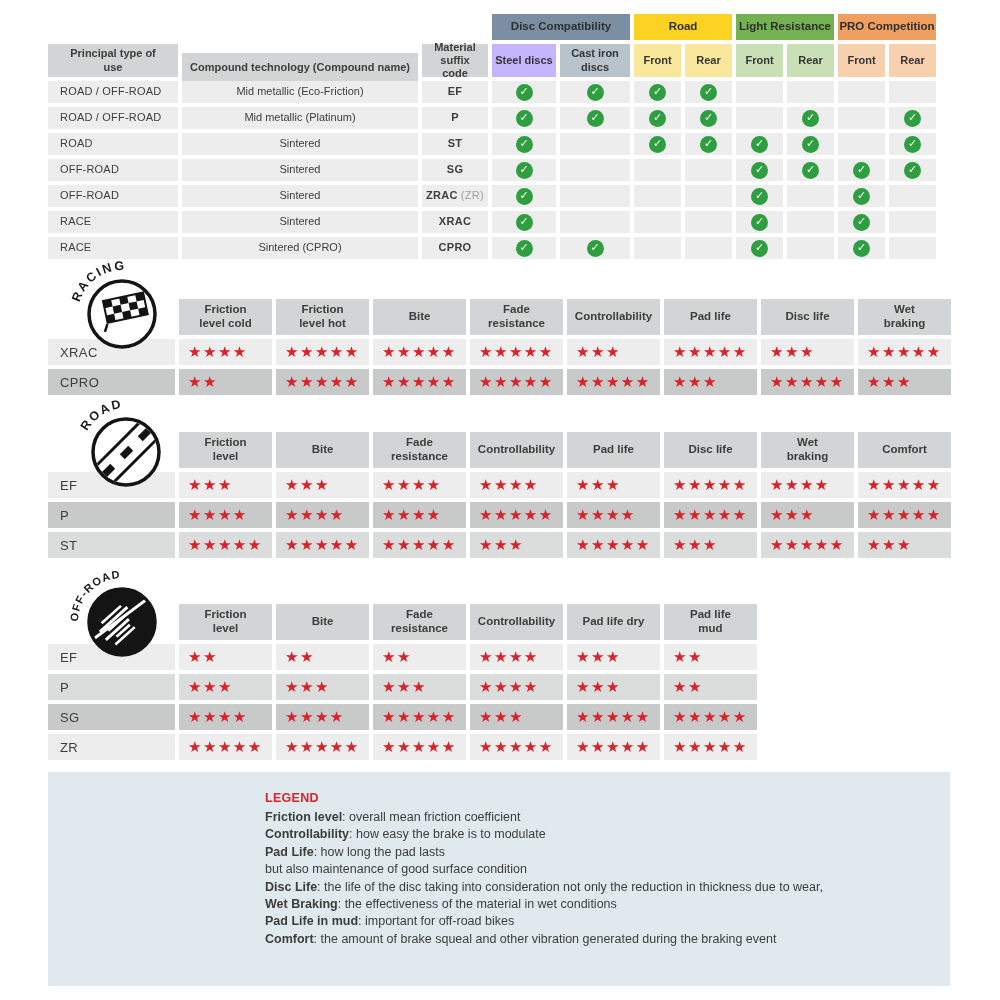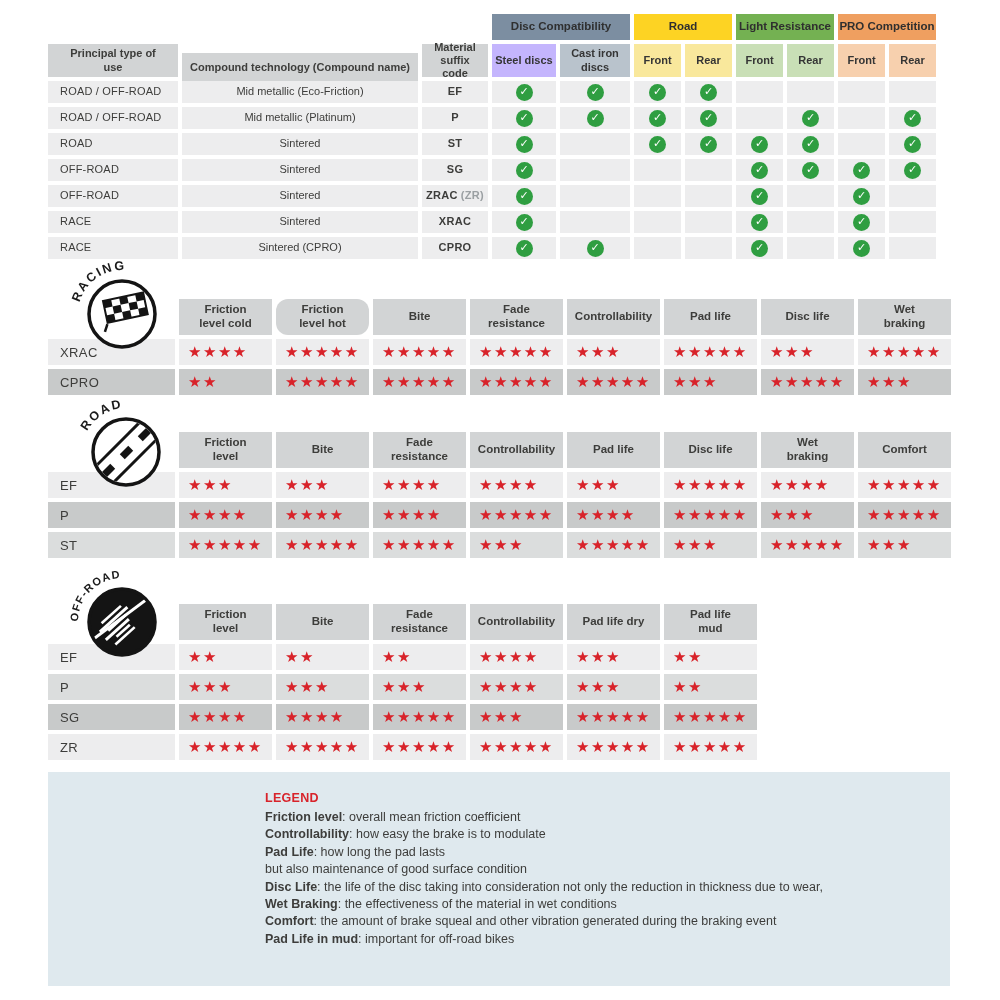--- a/index.html
+++ b/index.html
@@ -17,21 +17,21 @@
   }
   .cell{display:flex;align-items:center;justify-content:center;text-align:center;
         font-size:11px;line-height:1.2;overflow:visible;}
   .cell.gray{background:#d2d4d5;font-weight:bold;padding:15px 8px;}
   .cell.gray.first{padding:0 14px;}
   .cell.group{font-weight:bold;font-size:11.5px;color:#2f2f2f;}
   .cell.sub{font-weight:bold;padding:0 3px;color:#353535;}
   .cell.light{background:#ededee;}
   .cell.use{justify-content:flex-start;text-align:left;padding-left:12px;letter-spacing:.2px;}
   .cell.suffix{font-weight:bold;letter-spacing:.3px;}
-  .note{font-weight:bold;color:#9ba0a3;margin-left:3px;}
+  .note{font-weight:normal;color:#9ba0a3;margin-left:3px;}
   .chk{width:17px;height:17px;border-radius:50%;background:#2f9e41;color:#fff;
        font-size:11px;font-weight:bold;display:flex;align-items:center;justify-content:center;}
   
   .rating{position:absolute;display:grid;column-gap:4px;row-gap:4px;}
   #rating-racing{left:48px;top:299px;}
   #rating-road{left:48px;top:432px;}
   #rating-offroad{left:48px;top:604px;}
   .rating .hdr{background:#d2d4d5;font-weight:bold;font-size:11.5px;line-height:1.2;
       display:flex;align-items:center;justify-content:center;text-align:center;padding:0 14px;}
   .rating .name{display:flex;align-items:center;padding-left:12px;font-size:13px;letter-spacing:.4px;}
@@ -277,21 +277,21 @@
       <rect x="36" y="67" width="26" height="2.6"></rect>
     </g>
   </g>
   <text font-size="11" letter-spacing="1.2">
     <textPath href="#arcOff" startOffset="4">OFF-ROAD</textPath>
   </text>
 </svg>
 
 <div class="rating" id="rating-racing" style="grid-template-columns: 127px repeat(8, 93px); grid-template-rows: 36px repeat(2, 26px);">
     <div class="hdr" style="grid-area: 1 / 2;">Friction level cold</div>
-    <div class="hdr" style="grid-area: 1 / 3; border-radius: 12px;">Friction level hot</div>
+    <div class="hdr" style="grid-area: 1 / 3;">Friction level hot</div>
     <div class="hdr" style="grid-area: 1 / 4;">Bite</div>
     <div class="hdr" style="grid-area: 1 / 5;">Fade resistance</div>
     <div class="hdr" style="grid-area: 1 / 6;">Controllability</div>
     <div class="hdr" style="grid-area: 1 / 7;">Pad life</div>
     <div class="hdr" style="grid-area: 1 / 8;">Disc life</div>
     <div class="hdr" style="grid-area: 1 / 9;">Wet braking</div>
     <div class="name shade-light" style="grid-area: 2 / 1;">XRAC</div>
     <div class="stars shade-light" style="grid-area: 2 / 2;">★★★★</div>
     <div class="stars shade-light" style="grid-area: 2 / 3;">★★★★★</div>
     <div class="stars shade-light" style="grid-area: 2 / 4;">★★★★★</div>
@@ -385,15 +385,15 @@
   </div>
 
 <div id="legend">
     <div class="title">LEGEND</div>
     <div class="line"><b>Friction level</b><span>: overall mean friction coefficient</span></div>
     <div class="line"><b>Controllability</b><span>: how easy the brake is to modulate</span></div>
     <div class="line"><b>Pad Life</b><span>: how long the pad lasts</span></div>
     <div class="line"><span>but also maintenance of good surface condition</span></div>
     <div class="line"><b>Disc Life</b><span>: the life of the disc taking into consideration not only the reduction in thickness due to wear,</span></div>
     <div class="line"><b>Wet Braking</b><span>: the effectiveness of the material in wet conditions</span></div>
+    <div class="line"><b>Pad Life in mud</b><span>: important for off-road bikes</span></div>
     <div class="line"><b>Comfort</b><span>: the amount of brake squeal and other vibration generated during the braking event</span></div>
-    <div class="line"><b>Pad Life in mud</b><span>: important for off-road bikes</span></div>
   </div>
 
 </body></html>

